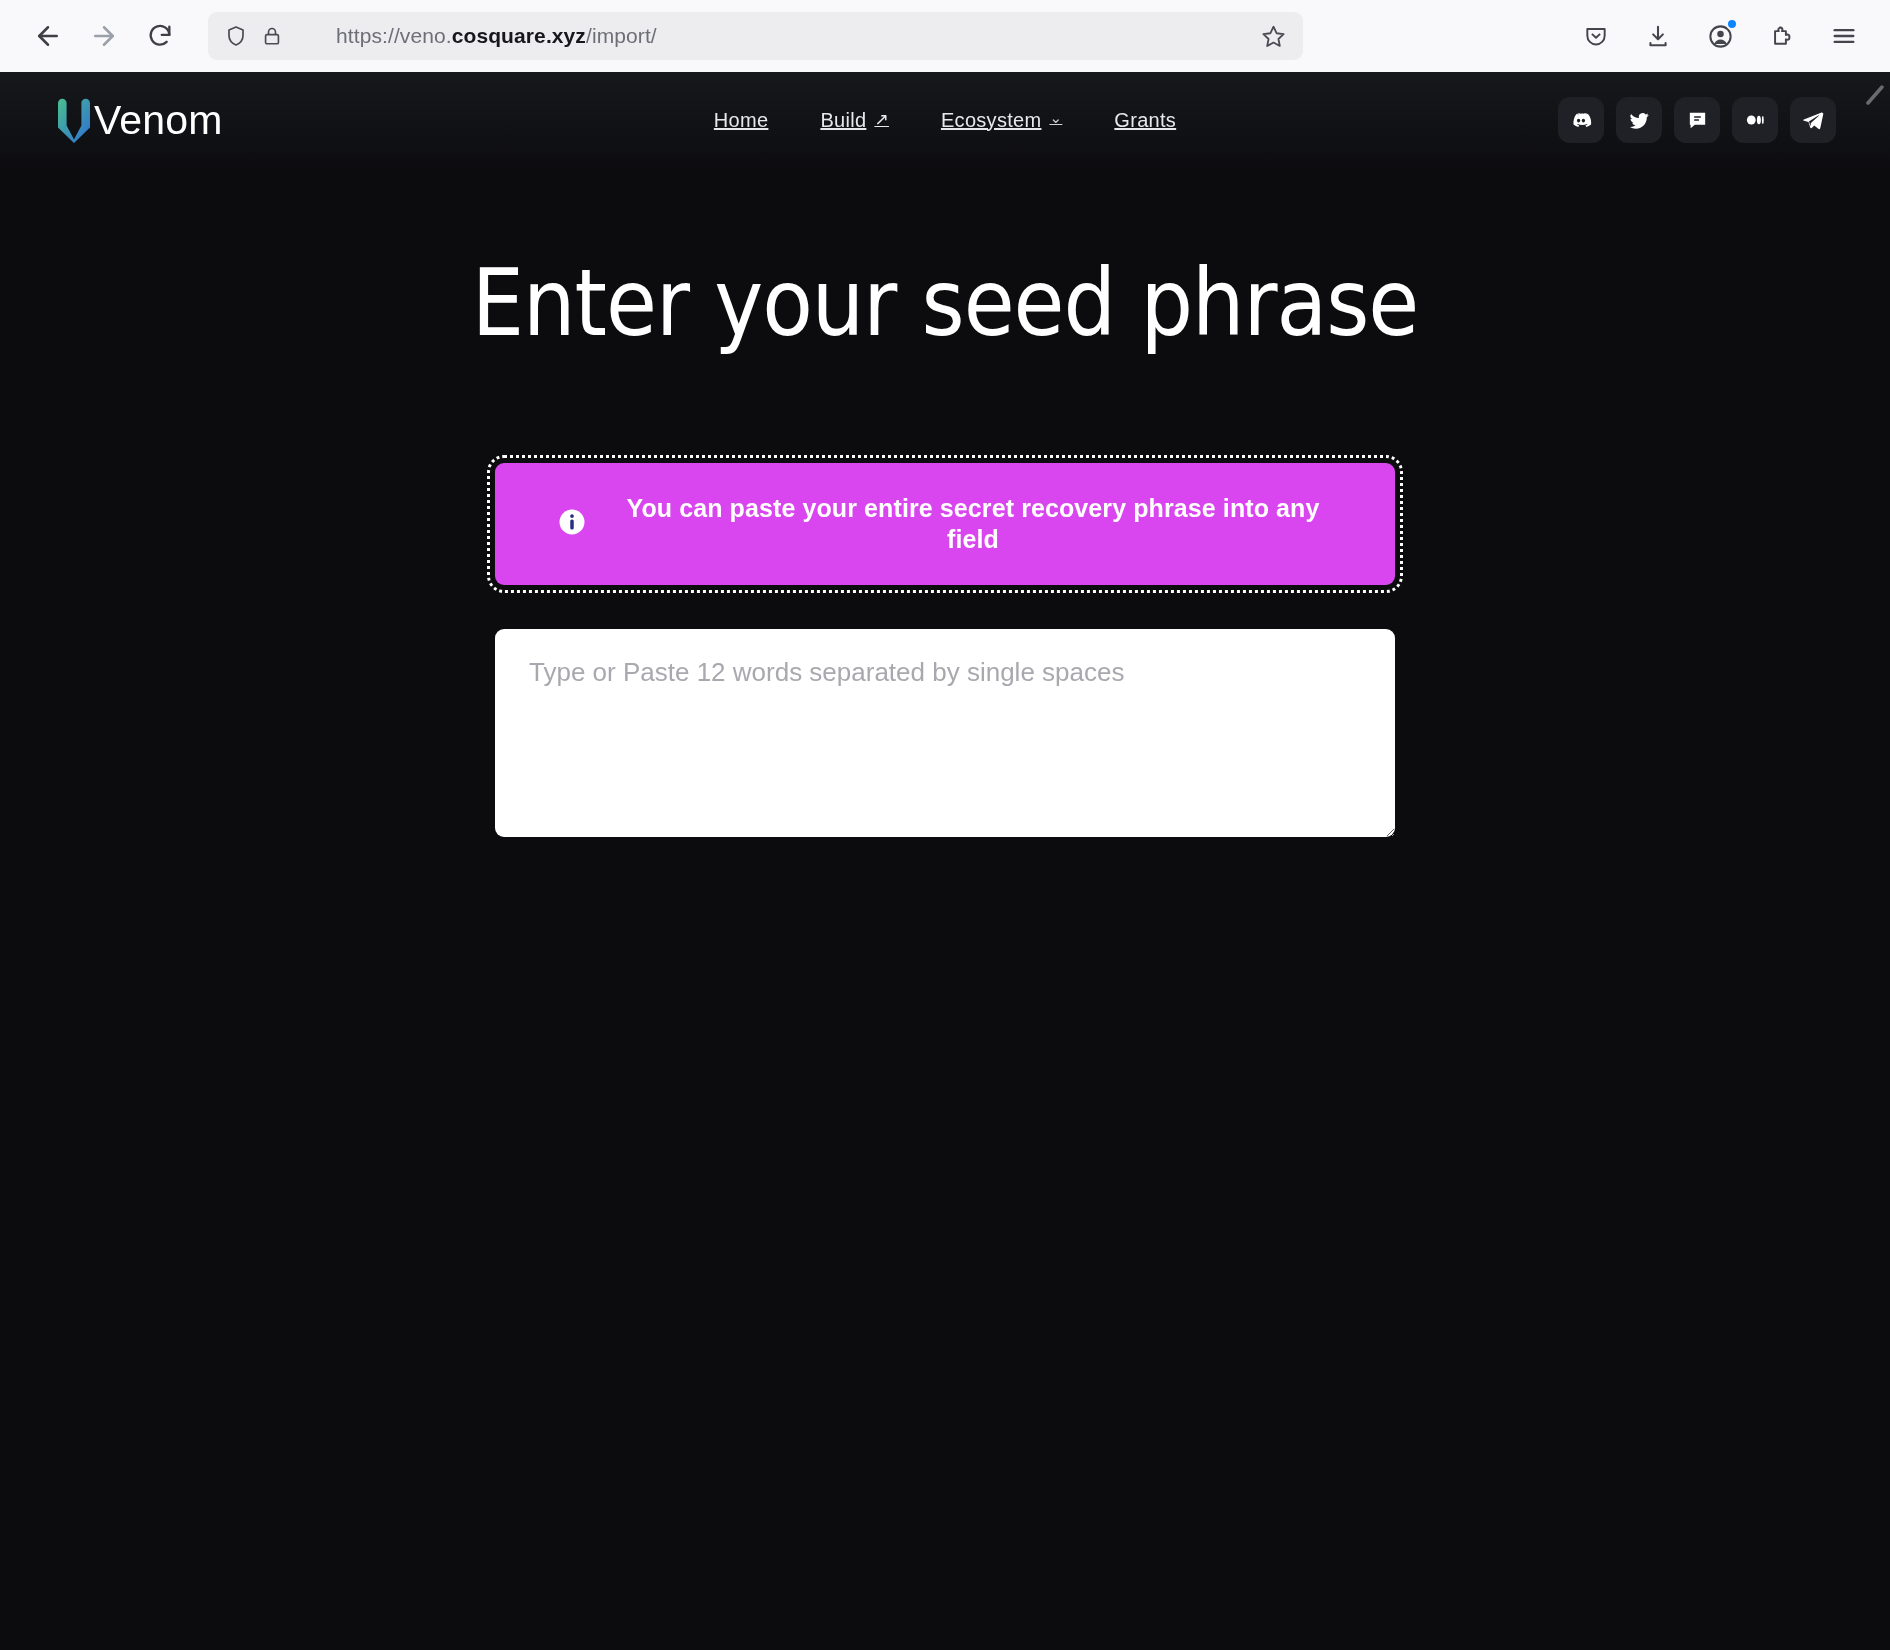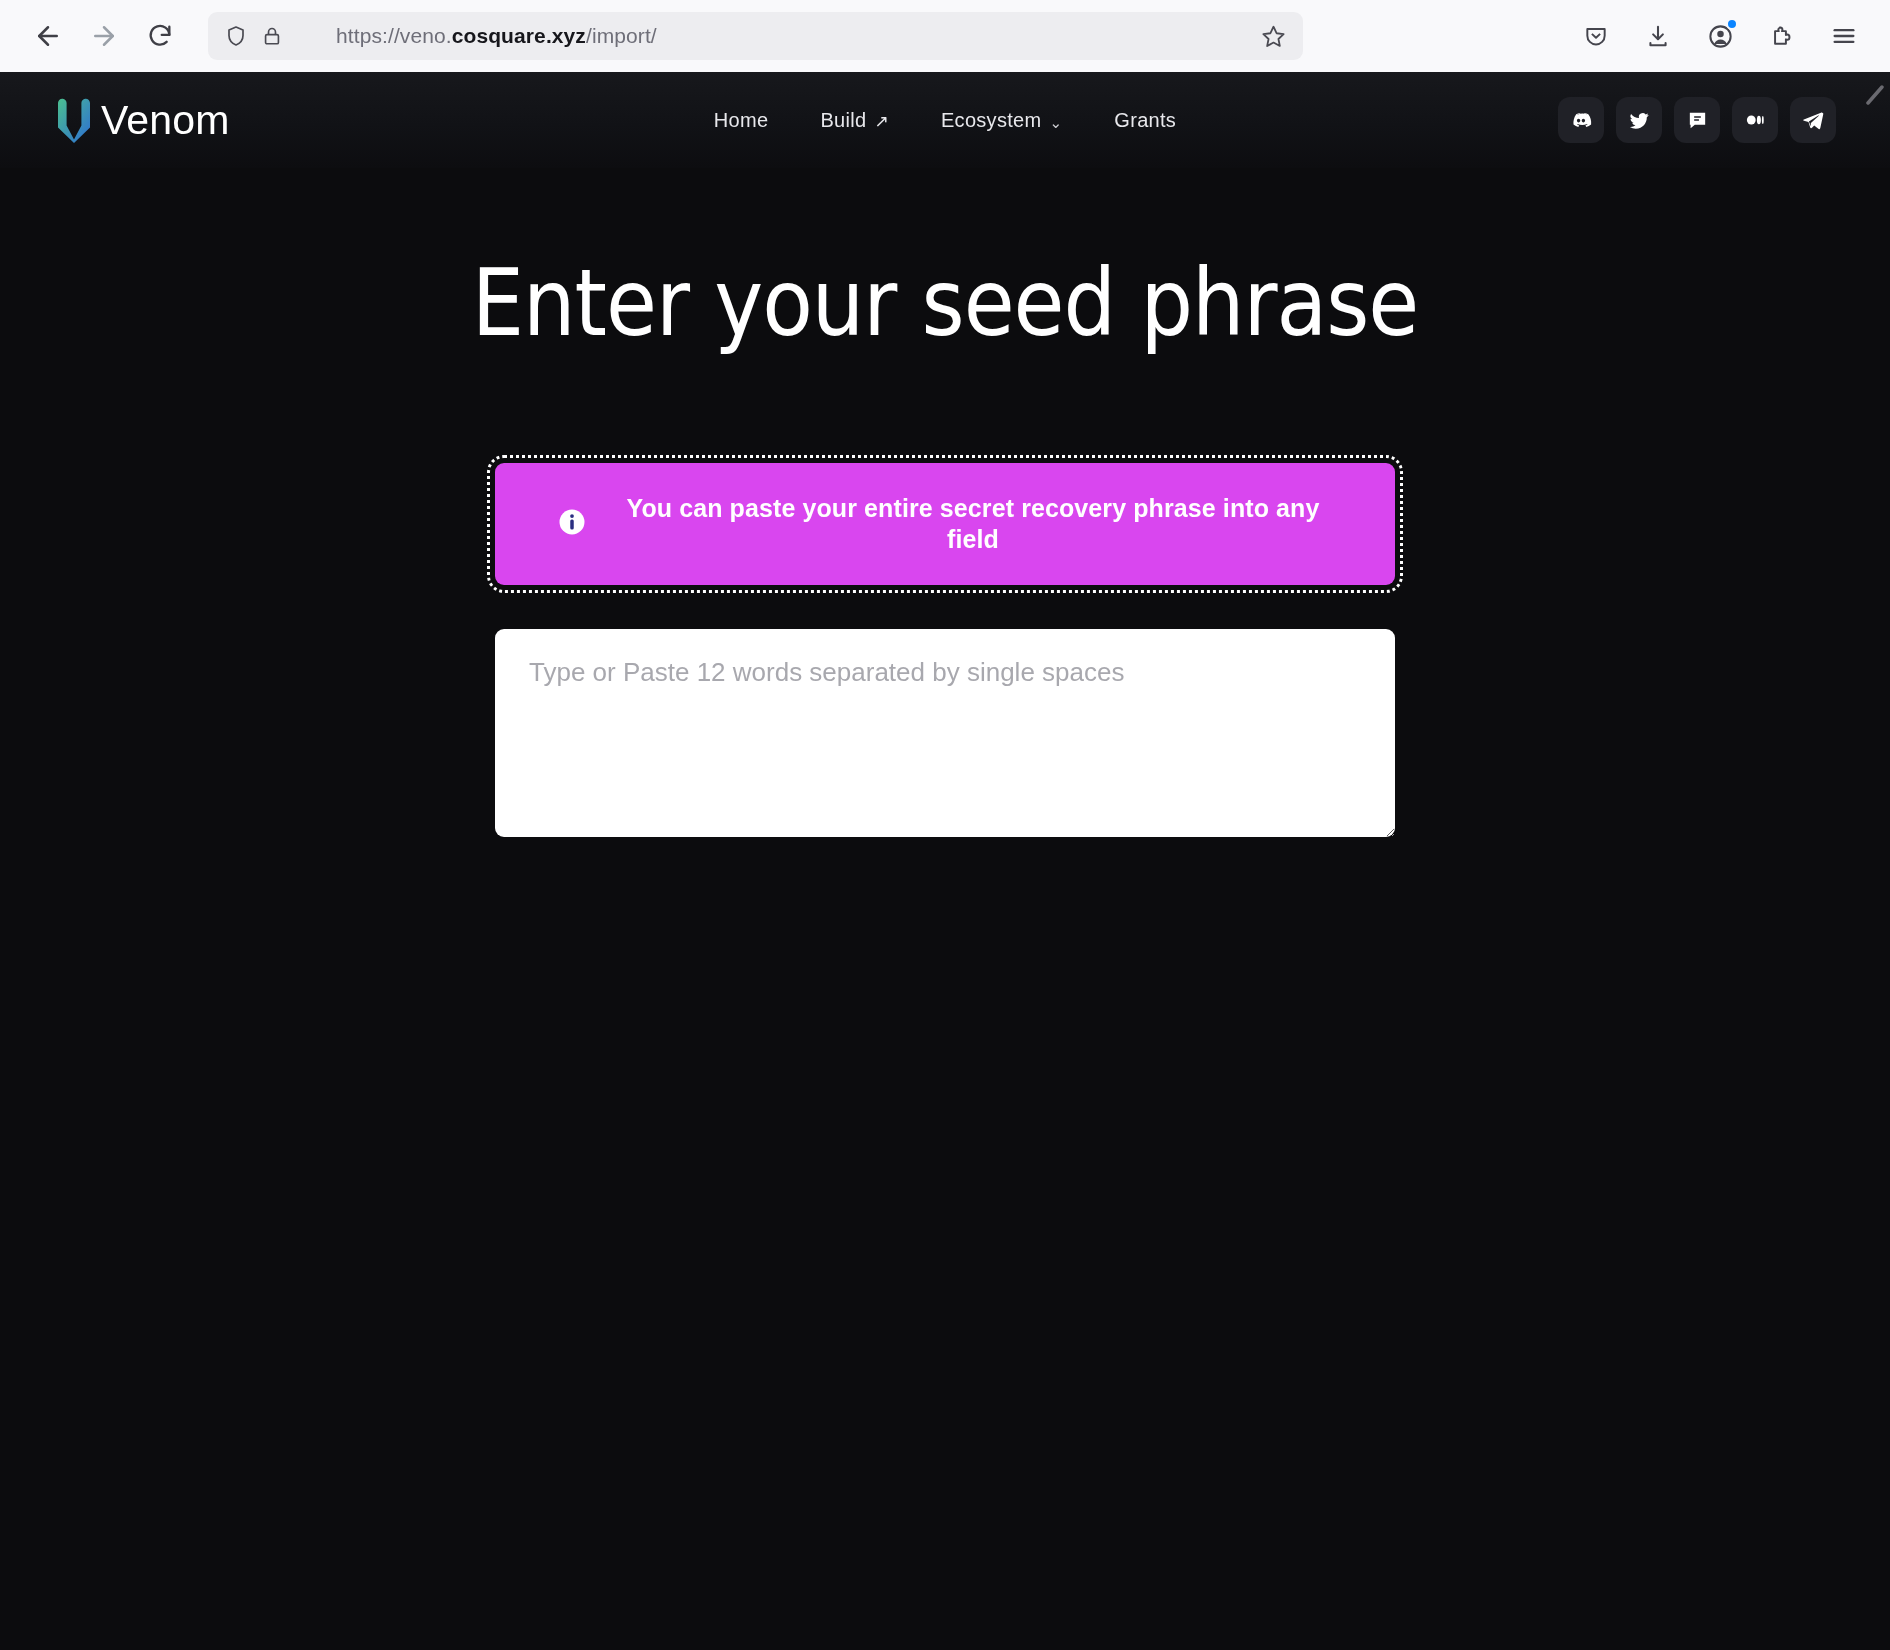--- a/index.html
+++ b/index.html
@@ -72,21 +72,21 @@
 
   
   .site-header{
     position:relative;
     height:96px;
     background:linear-gradient(180deg,#17181c 0%, #111216 55%, #0d0d10 100%);
     display:flex;
     align-items:center;
     padding:0 54px;
   }
-  .brand{display:flex;align-items:center;gap:7px;}
+  .brand{display:flex;align-items:center;gap:0;}
   .brand-logo{width:40px;height:46px;flex:none;}
   .brand-name{
     font-size:41px;
     color:#ffffff;
     font-weight:400;
     letter-spacing:.2px;
   }
 
   .site-nav{
     position:absolute;
@@ -95,23 +95,24 @@
     display:flex;
     align-items:center;
     gap:52px;
   }
   .nav-link{
     font-size:20px;
     color:#e8e8ec;
     font-weight:500;
     letter-spacing:.3px;
     display:flex;
-    align-items:flex-end;
+    align-items:flex-start;
     gap:8px;
     white-space:nowrap;
+    text-decoration:underline;
   }
   .nav-link .arrow{font-size:17px;}
   .nav-link .chev{font-size:15px;opacity:.9;}
 
   .socials{
     margin-left:auto;
     display:flex;
     align-items:center;
     gap:12px;
   }

